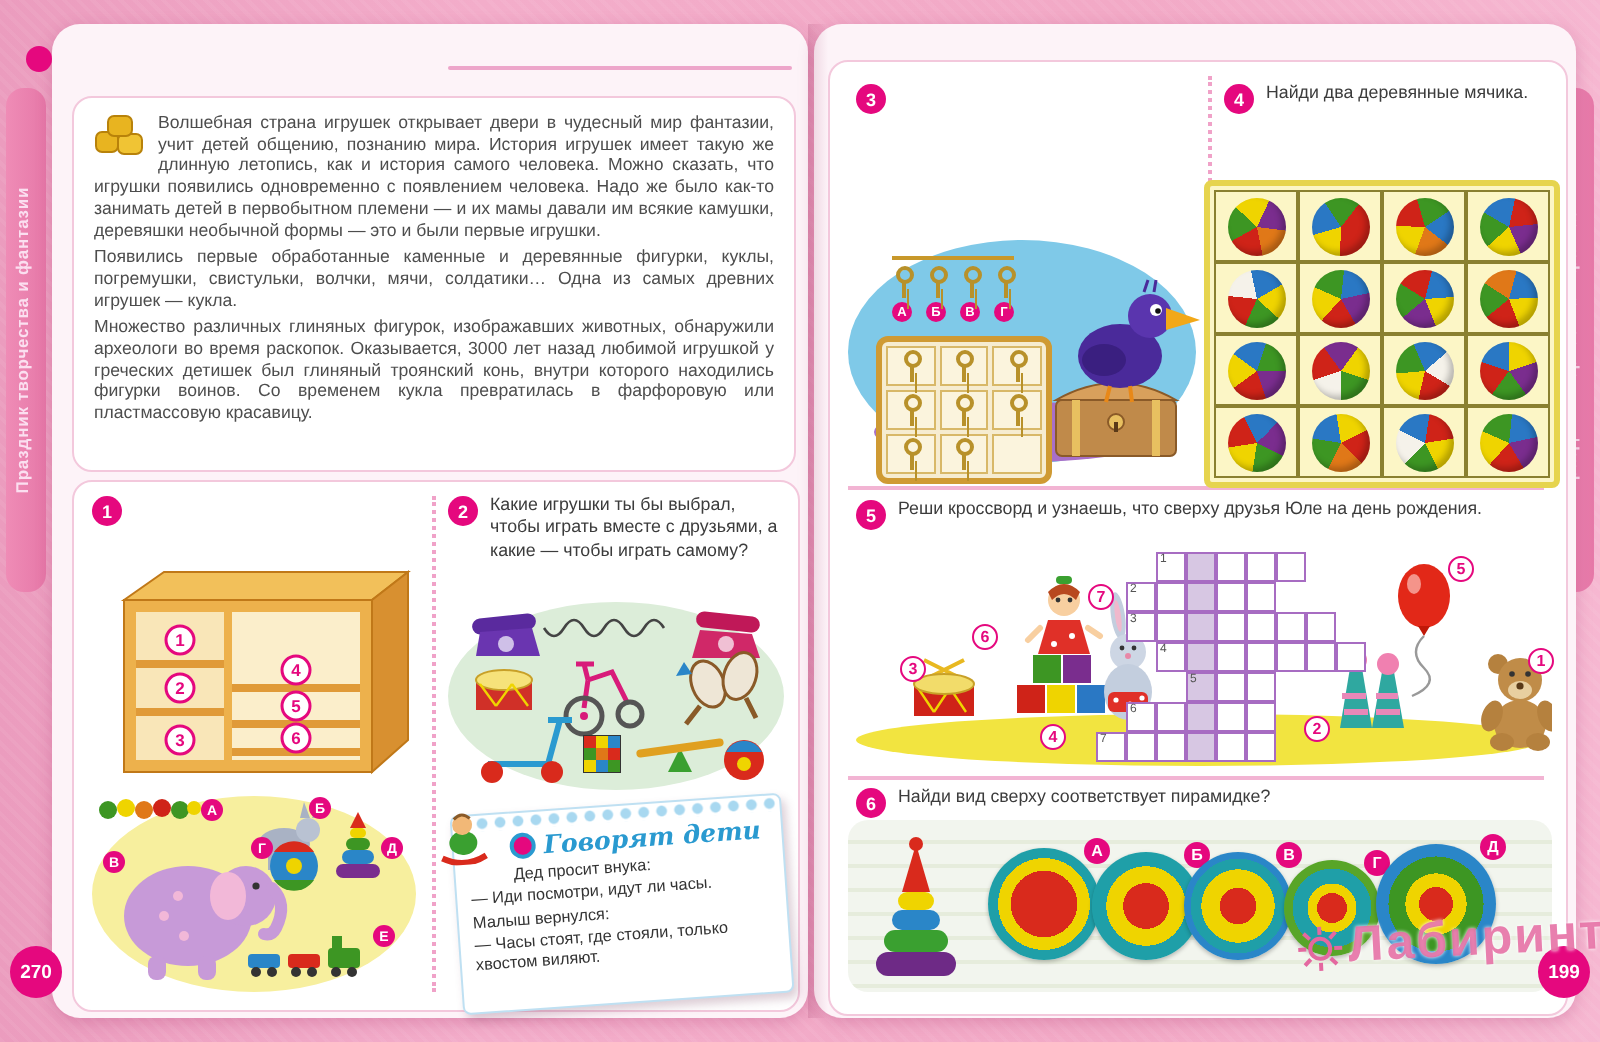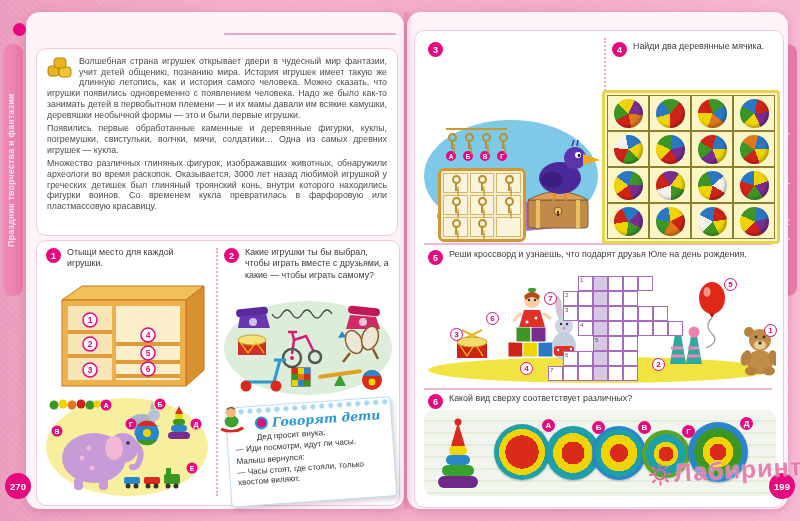--- a/index.html
+++ b/index.html
@@ -103,21 +103,20 @@
     </svg>
     <p class="intro-p">Волшебная страна игрушек открывает двери в чудесный мир фантазии, учит детей общению, познанию мира. История игрушек имеет такую же длинную летопись, как и история самого человека. Можно сказать, что игрушки появились одновременно с появлением человека. Надо же было как-то занимать детей в первобытном племени — и их мамы давали им всякие камушки, деревяшки необычной формы — это и были первые игрушки.</p>
     <p class="intro-p">Появились первые обработанные каменные и деревянные фигурки, куклы, погремушки, свистульки, волчки, мячи, солдатики… Одна из самых древних игрушек — кукла.</p>
     <p class="intro-p">Множество различных глиняных фигурок, изображавших животных, обнаружили археологи во время раскопок. Оказывается, 3000 лет назад любимой игрушкой у греческих детишек был глиняный троянский конь, внутри которого находились фигурки воинов. Со временем кукла превратилась в фарфоровую или пластмассовую красавицу.</p>
   </div>
 
   <div class="whitebox" style="left:36px;top:240px;width:362px;height:264px;"></div>
   <div class="dotted-v" style="left:216px;top:248px;height:248px;"></div>
 
   <div class="tnum" style="left:46px;top:248px;">1</div>
-  <div class="task-text" style="left:67px;top:247px;width:136px;">Отыщи место для каждой игрушки.</div>
 
   <svg class="abs" style="left:54px;top:280px;" width="152" height="114" viewBox="0 0 152 114">
     <polygon points="8,20 28,6 150,6 132,20" fill="#f2c05a" stroke="#c07818"></polygon>
     <polygon points="150,6 150,90 132,106 132,20" fill="#d89030" stroke="#c07818"></polygon>
     <rect x="8" y="20" width="124" height="86" fill="#edb14c" stroke="#c07818"></rect>
     <rect x="14" y="26" width="44" height="74" fill="#f9e6b8"></rect>
     <rect x="62" y="26" width="64" height="74" fill="#fbeecb"></rect>
     <rect x="14" y="50" width="44" height="4" fill="#e09a38"></rect>
     <rect x="14" y="74" width="44" height="4" fill="#e09a38"></rect>
     <rect x="62" y="62" width="64" height="4" fill="#e09a38"></rect>
@@ -411,21 +410,21 @@
       </div>
       <div class="ball-cell">
         <div class="ball" style="background: conic-gradient(from 225deg, rgb(245, 242, 234) 0deg, rgb(245, 242, 234) 72deg, rgb(42, 120, 196) 72deg, rgb(42, 120, 196) 144deg, rgb(207, 35, 24) 144deg, rgb(207, 35, 24) 216deg, rgb(239, 212, 0) 216deg, rgb(239, 212, 0) 288deg, rgb(61, 150, 35) 288deg, rgb(61, 150, 35) 360deg);"></div>
       </div>
       <div class="ball-cell">
         <div class="ball" style="background: conic-gradient(from 150deg, rgb(207, 35, 24) 0deg, rgb(207, 35, 24) 72deg, rgb(239, 212, 0) 72deg, rgb(239, 212, 0) 144deg, rgb(61, 150, 35) 144deg, rgb(61, 150, 35) 216deg, rgb(42, 120, 196) 216deg, rgb(42, 120, 196) 288deg, rgb(122, 45, 142) 288deg, rgb(122, 45, 142) 360deg);"></div>
       </div>
     </div>
 
   <div class="tnum" style="left:428px;top:250px;">5</div>
-  <div class="task-text" style="left:449px;top:249px;width:320px;">Реши кроссворд и узнаешь, что подарят друзья Юле на день рождения.</div>
+  <div class="task-text" style="left:449px;top:249px;width:320px;">Реши кроссворд и узнаешь, что сверху друзья Юле на день рождения.</div>
 
   <div class="abs" style="left:424px;top:272px;width:352px;height:112px;">
     <svg width="352" height="112" viewBox="0 0 352 112">
       <ellipse cx="176" cy="98" rx="172" ry="13" fill="#f2e440"></ellipse>
       <g>
         <path d="M38,58 l20,10 M58,58 l-20,10" stroke="#e8b820" stroke-width="2"></path>
         <rect x="33" y="70" width="30" height="16" fill="#cf2318"></rect>
         <path d="M35,72 l8,12 m8,-12 l8,12 m-16,0 l8,-12" stroke="#efd400" stroke-width="1.2"></path>
         <ellipse cx="48" cy="70" rx="15" ry="5" fill="#f2dc6a" stroke="#c8a028"></ellipse>
       </g>
@@ -548,21 +547,21 @@
     <span class="toy-num" style="left:340px;top:52px;">1</span>
     <span class="toy-num" style="left:228px;top:86px;">2</span>
     <span class="toy-num" style="left:26px;top:56px;">3</span>
     <span class="toy-num" style="left:96px;top:90px;">4</span>
     <span class="toy-num" style="left:300px;top:6px;">5</span>
     <span class="toy-num" style="left:62px;top:40px;">6</span>
     <span class="toy-num" style="left:120px;top:20px;">7</span>
   </div>
 
   <div class="tnum" style="left:428px;top:394px;">6</div>
-  <div class="task-text" style="left:449px;top:393px;width:300px;">Какой вид сверху соответствует различных?</div>
+  <div class="task-text" style="left:449px;top:393px;width:300px;">Найди вид сверху соответствует пирамидке?</div>
 
   <div class="strip" style="left:424px;top:410px;width:352px;height:86px;">
     <svg class="abs" style="left:12px;top:6px;" width="44" height="74" viewBox="0 0 44 74">
       <rect x="2" y="60" width="40" height="12" rx="6" fill="#6e2a86"></rect>
       <rect x="6" y="49" width="32" height="11" rx="5.5" fill="#3aa030"></rect>
       <rect x="10" y="39" width="24" height="10" rx="5" fill="#2a86c8"></rect>
       <rect x="13" y="30" width="18" height="9" rx="4.5" fill="#efd400"></rect>
       <polygon points="22,6 15,30 29,30" fill="#d92a1c"></polygon>
       <circle cx="22" cy="6" r="3.5" fill="#d92a1c"></circle>
     </svg>

